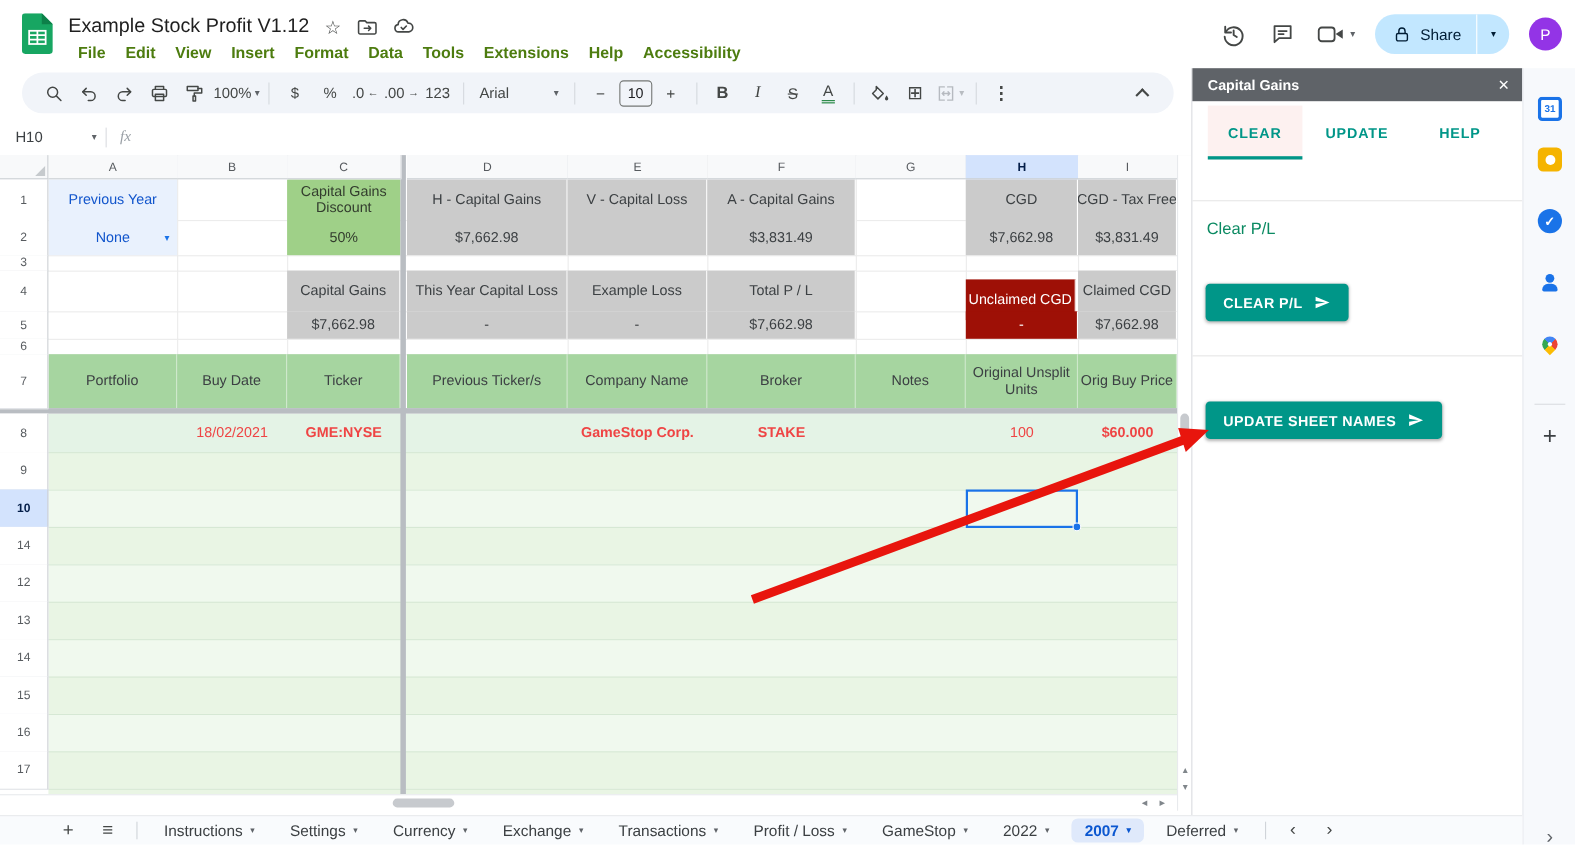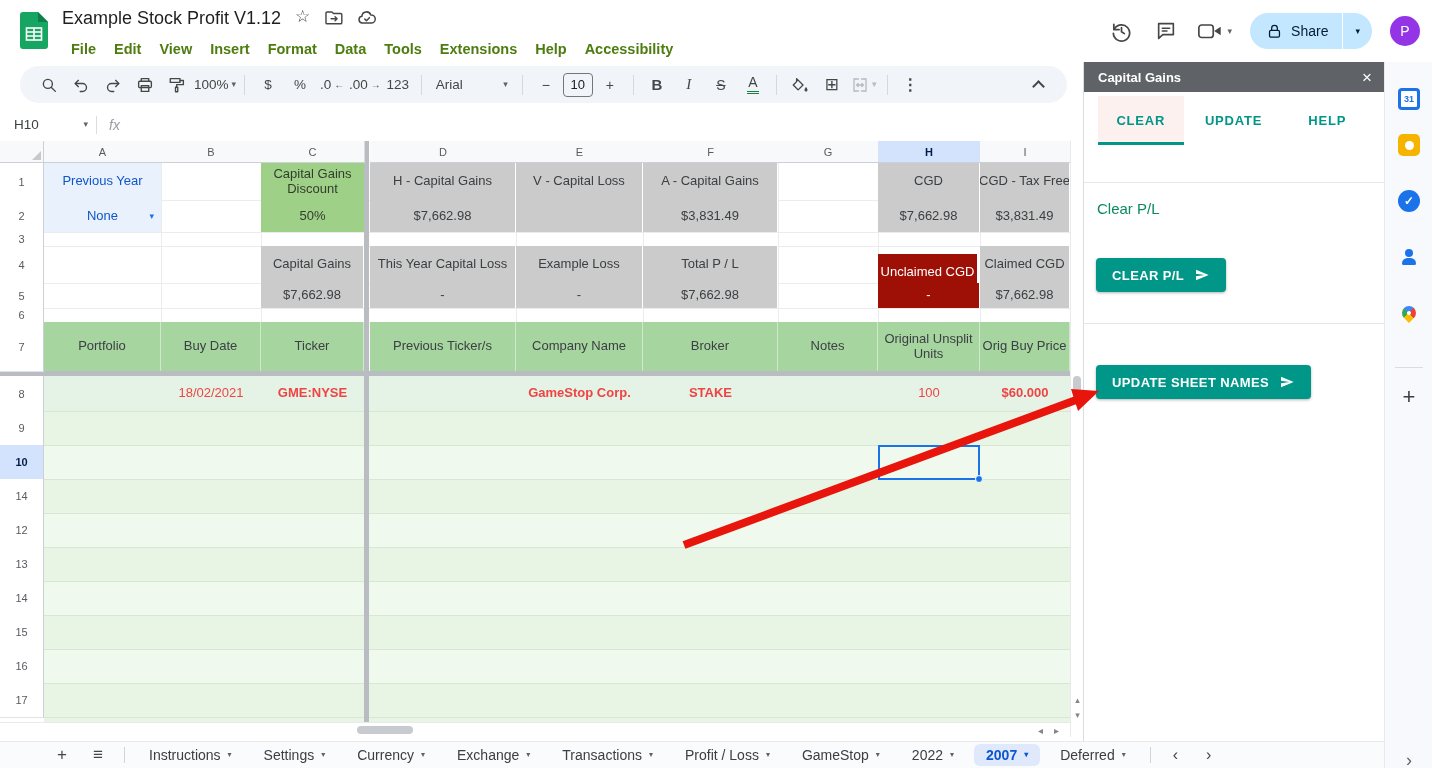--- a/index.html
+++ b/index.html
@@ -4,21 +4,21 @@
 <style>
   html,body{margin:0;padding:0;background:#fff;}
   #stage{position:relative;width:1432px;height:768px;background:#fff;overflow:hidden;
          font-family:"Liberation Sans",sans-serif;color:#202124;-webkit-font-smoothing:antialiased;}
   #stage *{box-sizing:border-box;}
 
   
   .topbar{position:absolute;left:0;top:0;width:1432px;height:62px;background:#fff;}
   .logo{position:absolute;left:20px;top:12px;width:28px;height:37px;}
   .title-block{position:absolute;left:62px;top:8px;}
-  .title-row{display:flex;align-items:flex-start;gap:14px;height:26px;}
+  .title-row{display:flex;align-items:flex-end;gap:14px;height:26px;}
   .doc-title{font-size:18px;font-weight:500;color:#1f1f1f;}
   .tb-ic{color:#444746;font-size:17px;line-height:1;display:inline-flex;align-items:center;}
   .menubar{display:flex;align-items:center;height:26px;margin-top:2px;}
   .menu-item{font-size:14.5px;color:#4d7c0f;padding:2px 9px;border-radius:4px;cursor:default;font-weight:bold;}
   .topbar-right{position:absolute;right:12px;top:11px;display:flex;align-items:center;gap:18px;height:40px;}
   .icon-btn{display:flex;align-items:center;justify-content:center;width:26px;height:26px;}
   .cam-group{display:flex;align-items:center;gap:5px;}
   .share-pill{display:flex;align-items:flex-start;background:#c2e7ff;border-radius:18px;height:36px;overflow:hidden;}
   .share-main{display:flex;align-items:center;gap:8px;padding:0 14px 0 16px;height:100%;}
   .share-label{font-size:14px;font-weight:500;color:#001d35;}
@@ -43,21 +43,21 @@
           justify-content:center;font-size:13px;color:#202124;}
   .t-glyph{font-size:17px;}
   .chev-up{width:9px;height:9px;border-left:2px solid #444746;border-top:2px solid #444746;transform:rotate(45deg);margin-top:4px;}
 
   
   .formulabar{position:absolute;left:0;top:108px;width:1083px;height:34px;background:#fff;
               border-bottom:1px solid #e0e3e7;display:flex;align-items:center;}
   .namebox{width:96px;display:flex;align-items:center;justify-content:space-between;padding:0 8px 0 14px;}
   .namebox-val{font-size:13.5px;color:#3c4043;}
   .fb-sep{width:1px;height:18px;background:#dadce0;margin-right:12px;}
-  .fx{font-style:italic;font-family:Liberation Sans, sans-serif;font-size:14px;color:#9aa0a6;}
+  .fx{font-style:italic;font-family:Liberation Serif, serif;font-size:14px;color:#9aa0a6;}
 
   
   #grid{position:absolute;left:0;top:141px;width:1070px;height:581px;background:#fff;overflow:hidden;}
   .corner{position:absolute;left:0;top:0;width:44px;height:22px;background:#f8f9fa;
           border-right:1px solid #cdd1d5;border-bottom:1px solid #cdd1d5;}
   .corner:after{content:"";position:absolute;right:2px;bottom:2px;border-left:9px solid transparent;border-bottom:9px solid #c6cacd;}
   .colhead{position:absolute;top:0;height:22px;background:#f8f9fa;border-right:1px solid #dadce0;border-bottom:1px solid #cdd1d5;
            display:flex;align-items:center;justify-content:center;font-size:11px;color:#575b5f;}
   .rowhead{position:absolute;left:0;width:44px;background:#fff;border-right:1px solid #cdd1d5;border-bottom:1px solid #e0e3e7;
            display:flex;align-items:center;justify-content:center;font-size:11px;color:#575b5f;}

